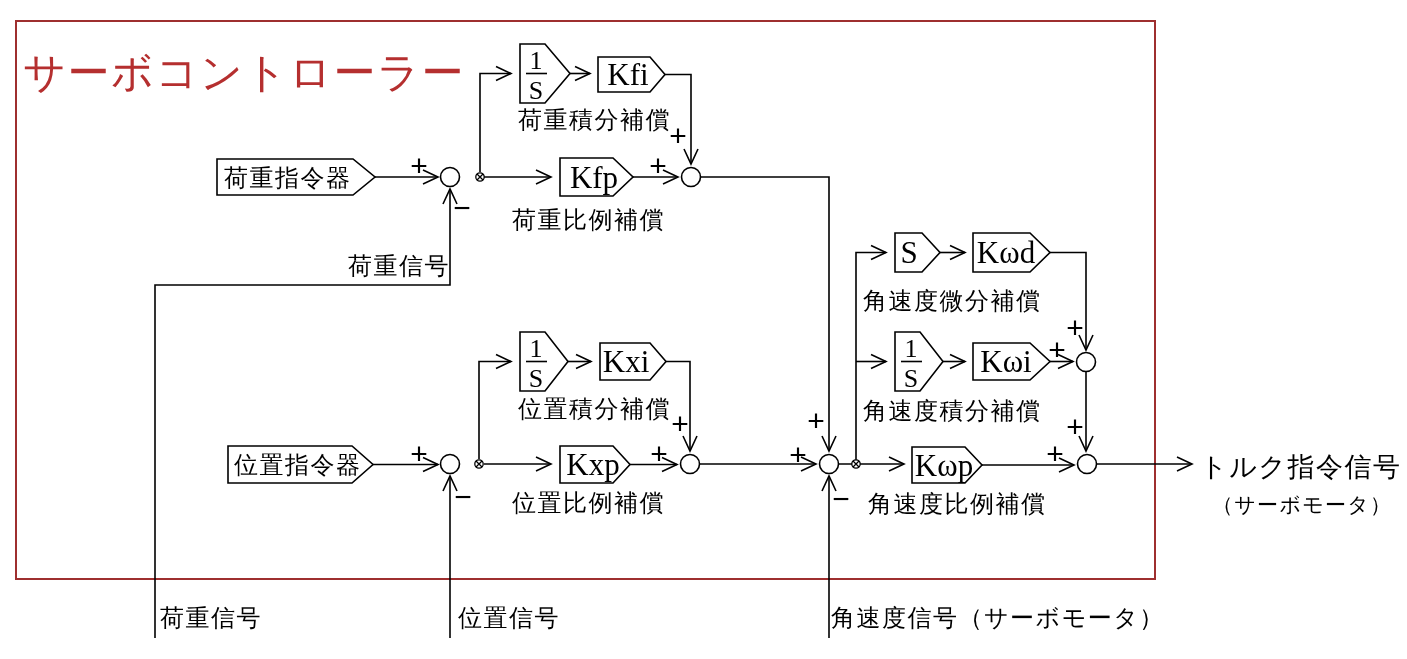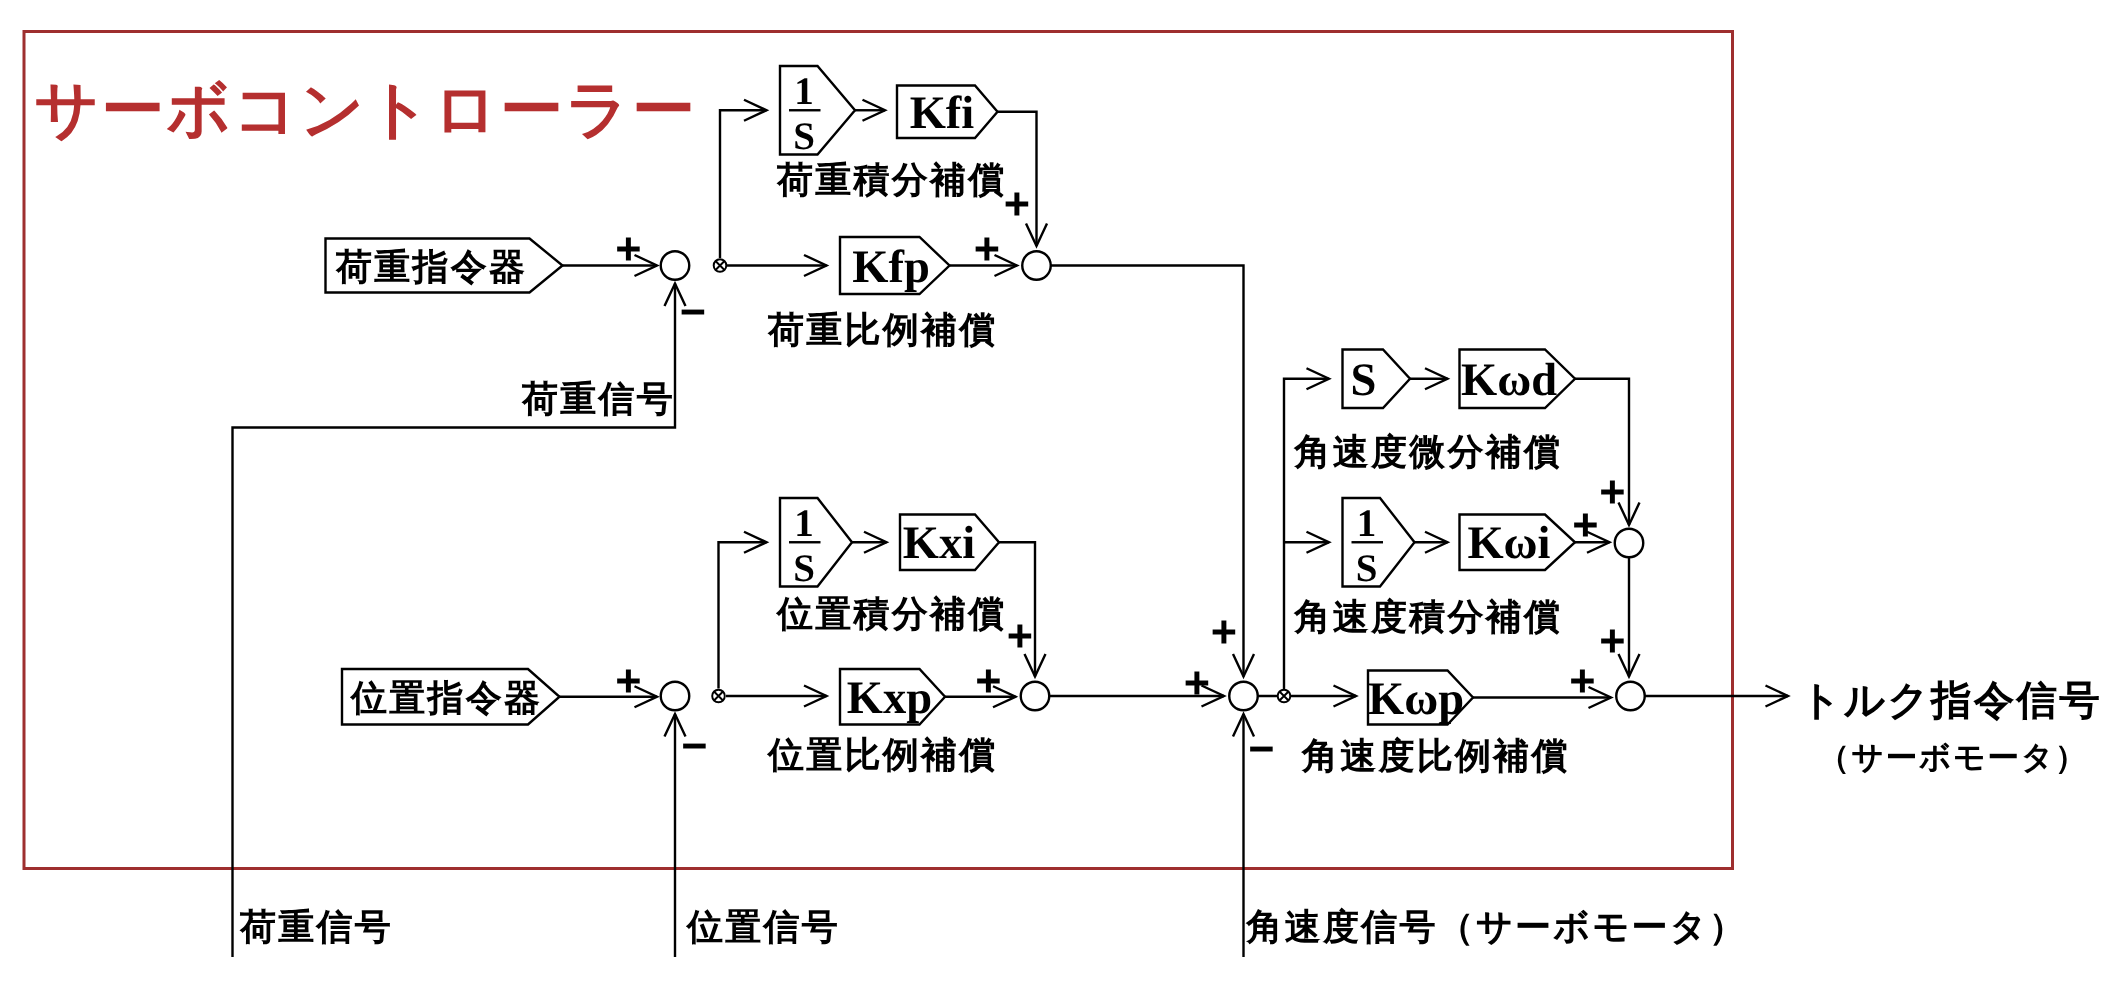--- a/index.html
+++ b/index.html
@@ -2,21 +2,20 @@
 <html><head>
 <meta charset="utf-8">
 <style>
   html, body { margin: 0; padding: 0; background: #ffffff; }
   .stage {
     position: relative;
     width: 1329px;
     height: 659px;
     background: #ffffff;
     font-family: "Liberation Sans", sans-serif;
-    font-weight: bold;
   }
   svg { display: block; }
   .wire   { stroke: #000000; stroke-width: 1.6; fill: none; }
   .shape  { stroke: #000000; stroke-width: 1.6; fill: #ffffff; }
   .jnode  { stroke: #000000; stroke-width: 1.3; fill: #ffffff; }
   .frame  { fill: none; stroke-width: 2; }
   .title-text {
     font-family: "Liberation Sans", sans-serif;
     font-size: 42px;
     letter-spacing: 1.5px;

